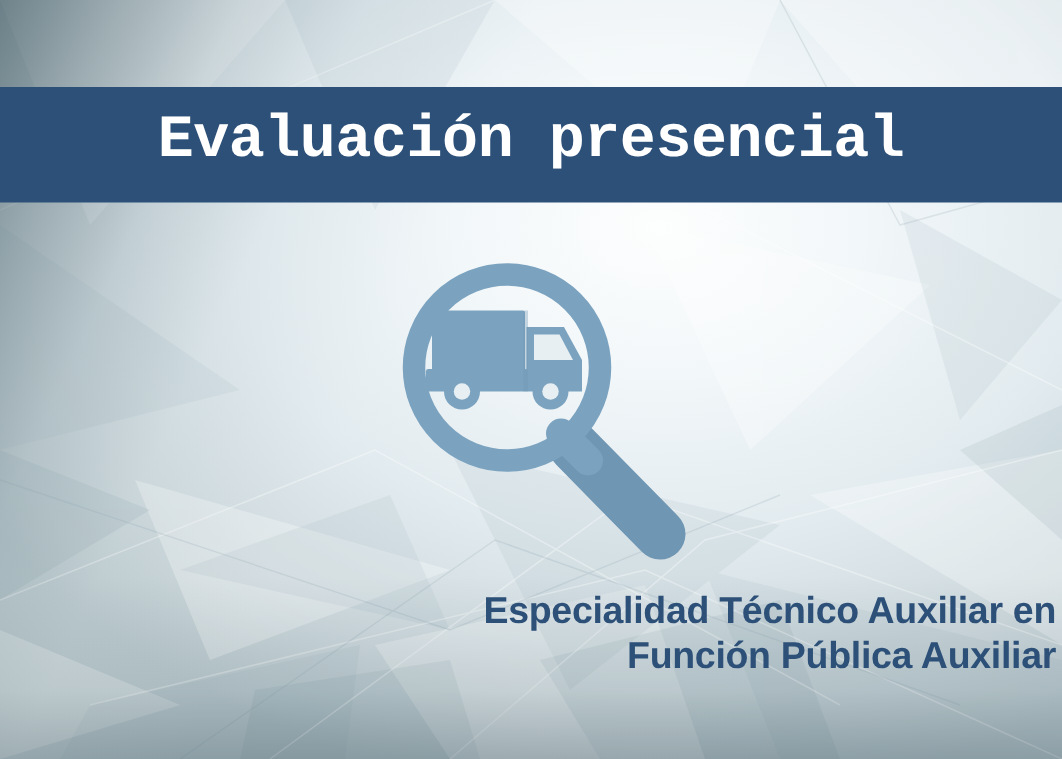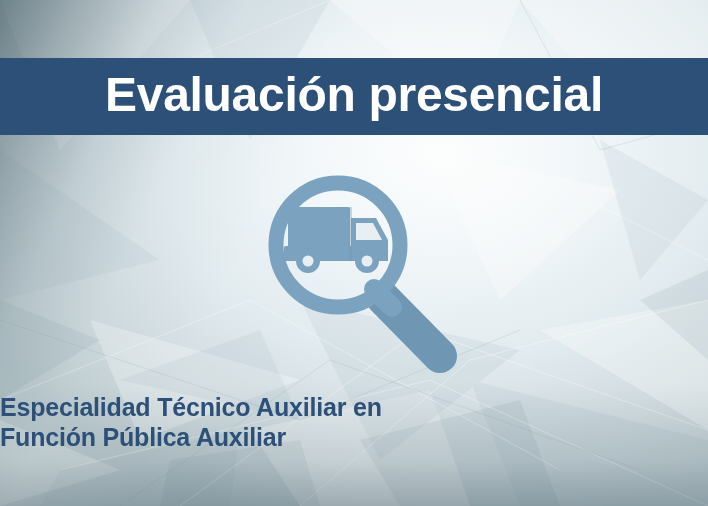--- a/index.html
+++ b/index.html
@@ -59,45 +59,46 @@
     width: 708px;
     height: 77px;
     background: #2d5078;
     display: flex;
     align-items: center;
     justify-content: center;
   }
 
   .banner-title {
     color: #ffffff;
-    font-size: 48px;
+    font-size: 40px;
     font-weight: bold;
     letter-spacing: -0.3px;
     line-height: 1;
     white-space: nowrap;
     margin: 12px;
     padding: 0 0 3px 0;
+    font-family: Liberation Mono, monospace;
   }
 
   
   .icon-wrap {
     position: absolute;
     left: 250px;
     top: 158px;
     width: 220px;
     height: 225px;
   }
 
   
   .subtitle {
     position: absolute;
     left: 0;
     top: 392px;
     width: 704px;
-    text-align: left;
+    text-align: right;
     color: #2d5078;
     font-size: 25px;
     font-weight: bold;
     line-height: 30px;
     letter-spacing: -0.2px;
   }
   .subtitle .line { display: block; white-space: nowrap; }
 </style>
 </head>
 <body>

